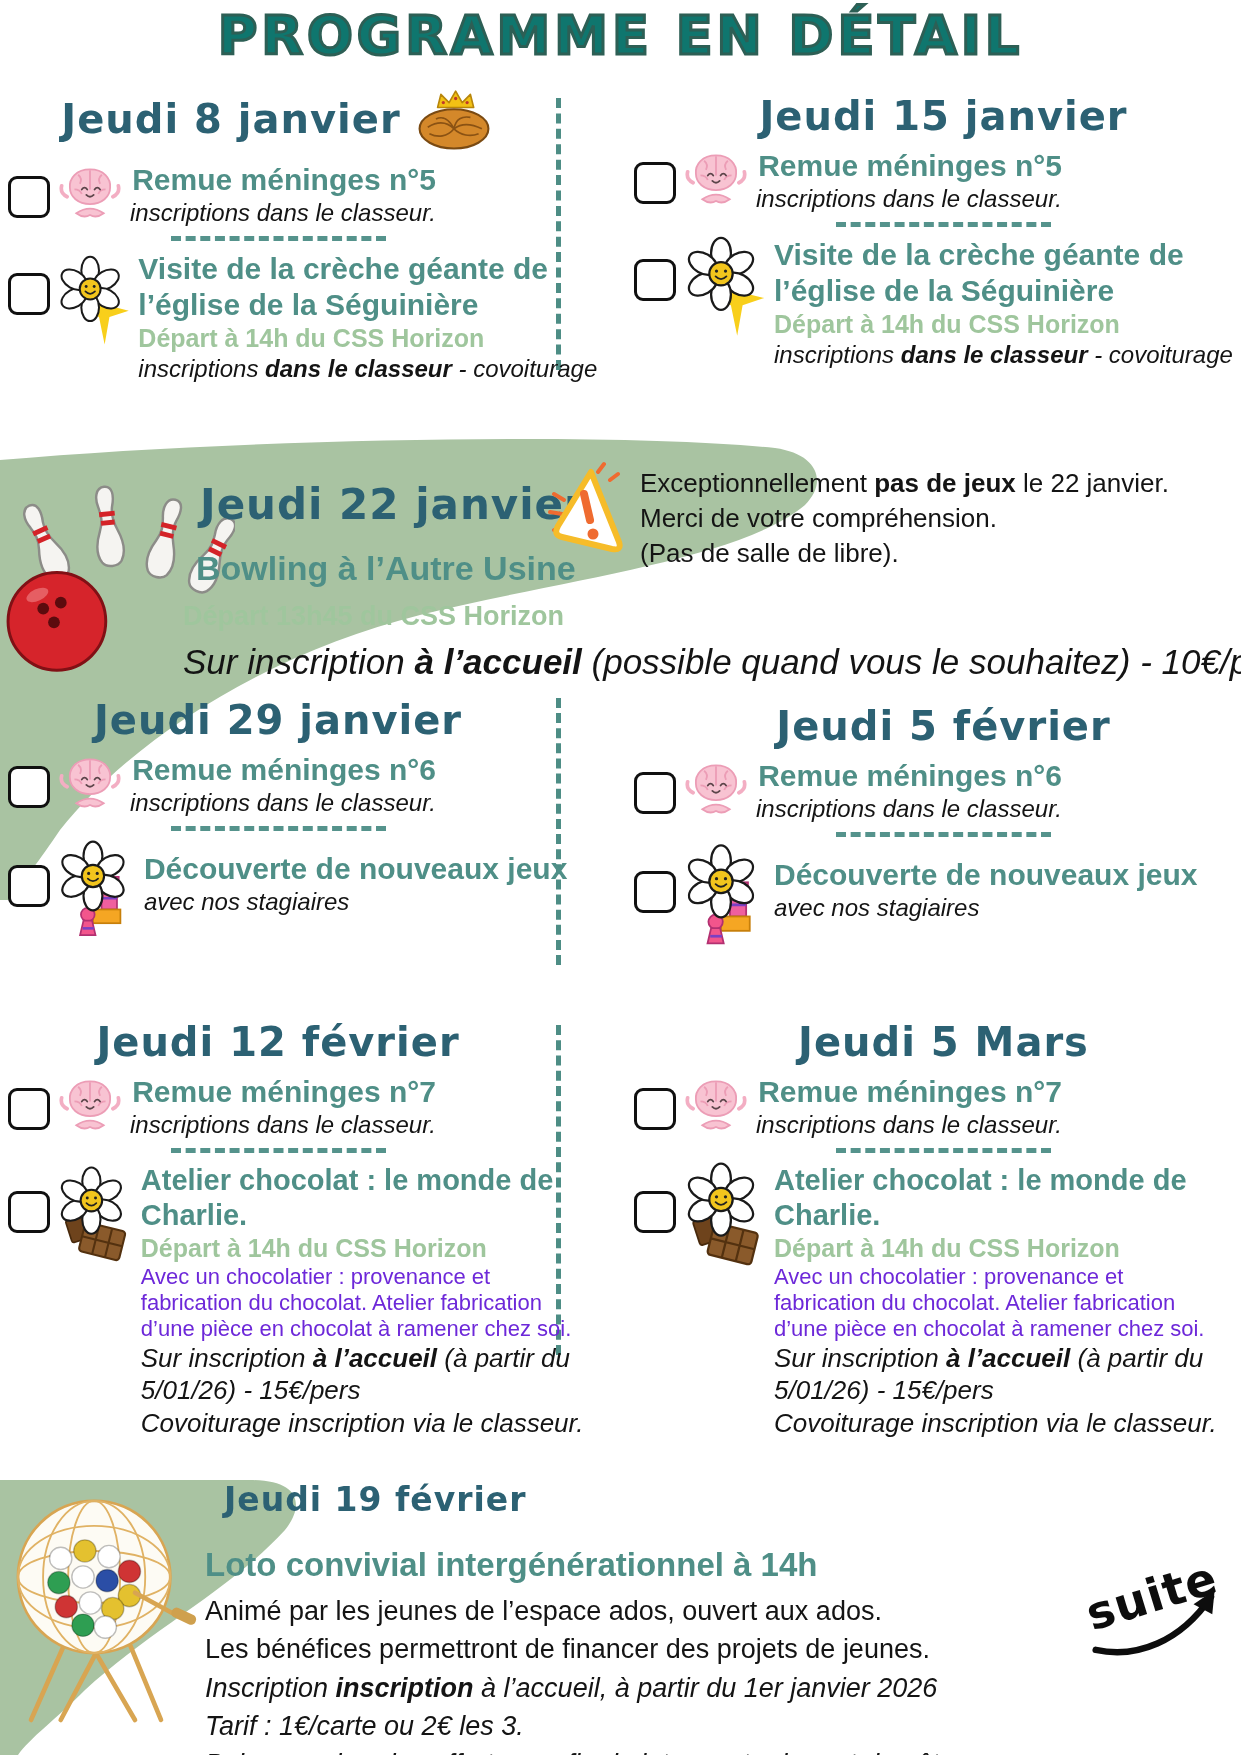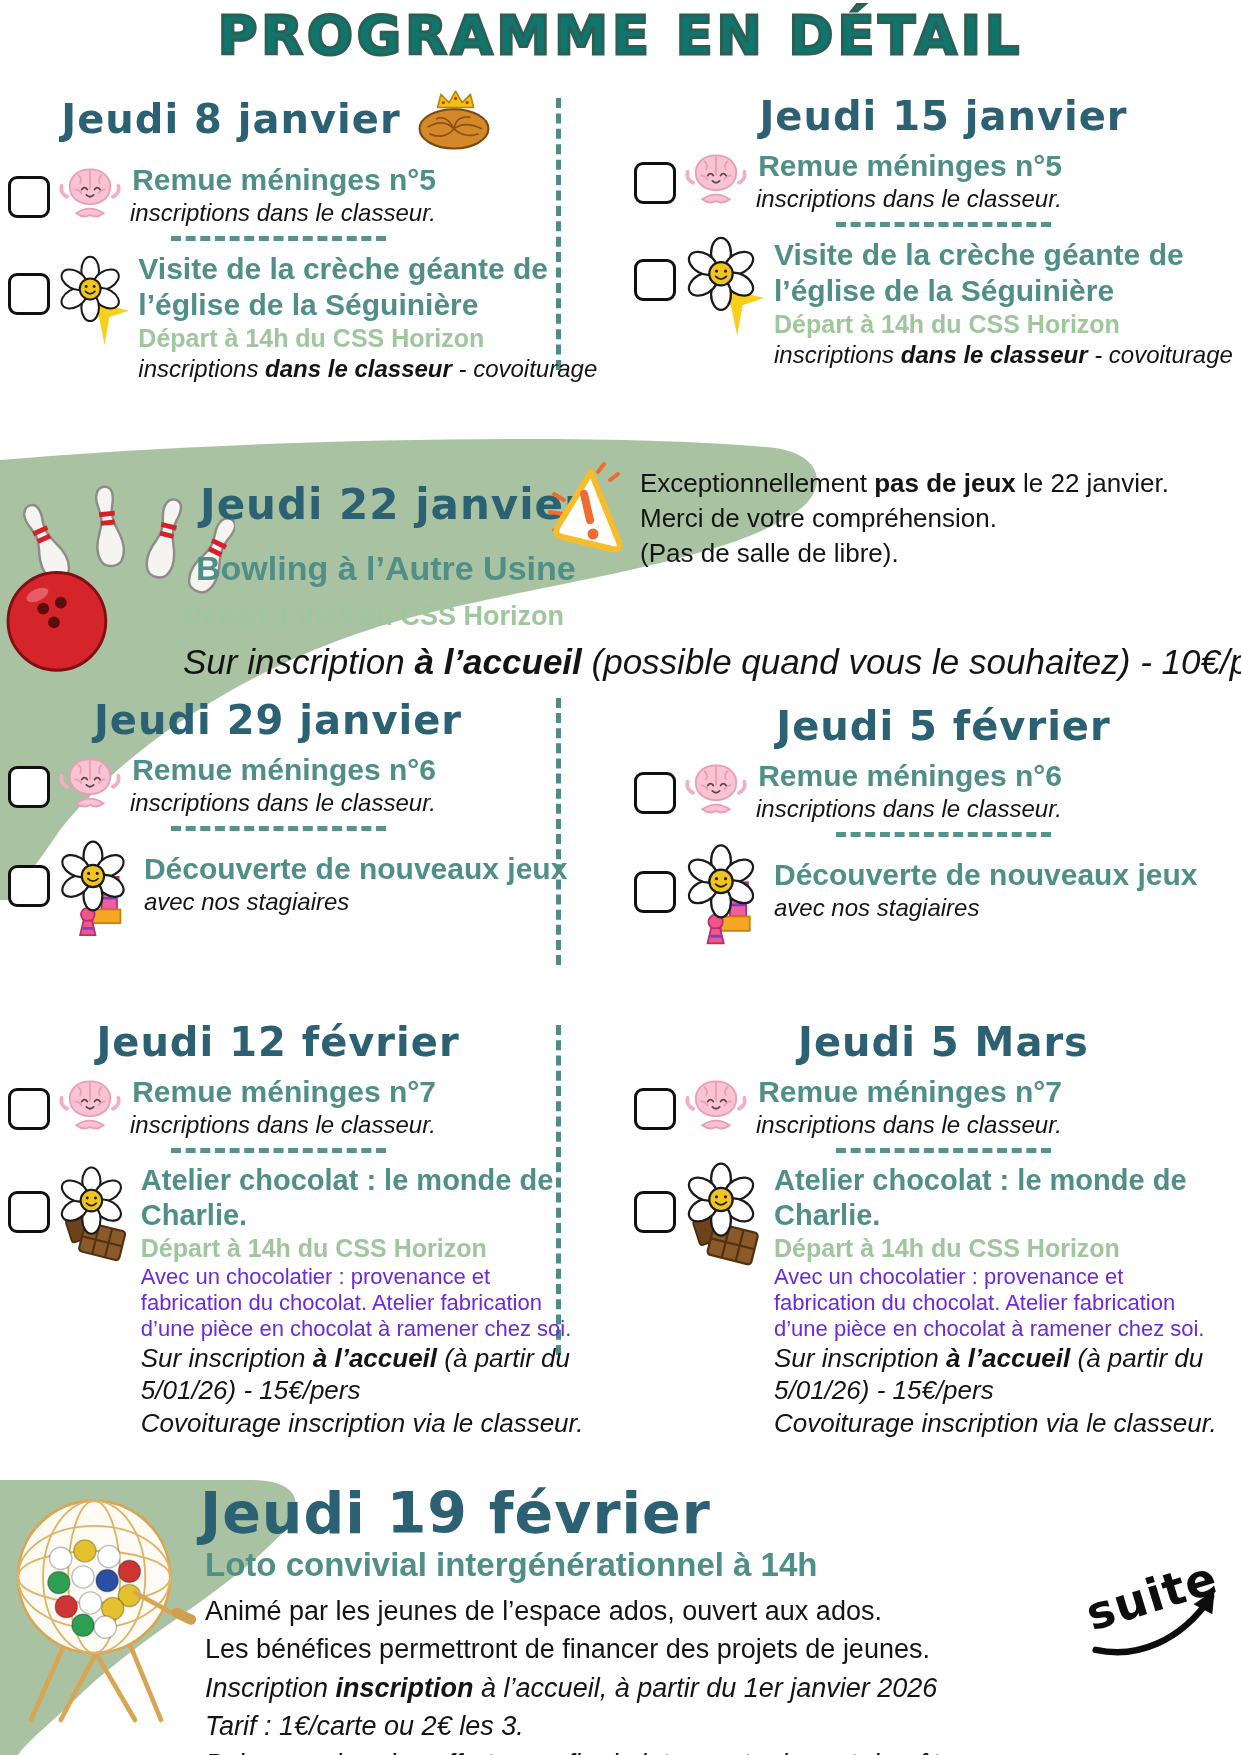--- a/index.html
+++ b/index.html
@@ -434,21 +434,21 @@
       <circle cx="66" cy="130" r="12" fill="#cf3434"></circle>
         <circle cx="92" cy="126" r="12" fill="#ffffff"></circle>
       <circle cx="116" cy="132" r="12" fill="#e4c12f"></circle>
         <circle cx="84" cy="150" r="12" fill="#2e9e52"></circle>
       <circle cx="108" cy="152" r="12" fill="#ffffff"></circle>
     </g>
     <path d="M140,115 L186,140" stroke="#d8a552" stroke-width="5" stroke-linecap="round"></path>
     <rect x="178" y="132" width="28" height="11" rx="5" transform="rotate(25 186 140)" fill="#cfa04e"></rect>
   </svg>
 
-  <div class="abs date-h" style="left:200px;top:1482px;font-size:57px">Jeudi 19 février</div>
+  <div class="abs date-h" style="left:224px;top:1482px;font-size:33px">Jeudi 19 février</div>
   <div class="abs act-title" style="left:205px;top:1545px;font-size:33px">Loto convivial intergénérationnel à 14h</div>
   <div class="abs" style="left:205px;top:1592px">
     <div class="loto-l">Animé par les jeunes de l’espace ados, ouvert aux ados.</div>
     <div class="loto-l">Les bénéfices permettront de financer des projets de jeunes.</div>
     <div class="loto-l"><i><span>Inscription </span><b>inscription</b><span> à l’accueil, à partir du 1er janvier 2026</span></i></div>
     <div class="loto-l"><i>Tarif : 1€/carte ou 2€ les 3.</i></div>
     <div class="loto-l"><i>Boissons chaudes offertes en fin de loto, vente de part de gâteaux.</i></div>
   </div>
 
   <div class="suite-wrap">

